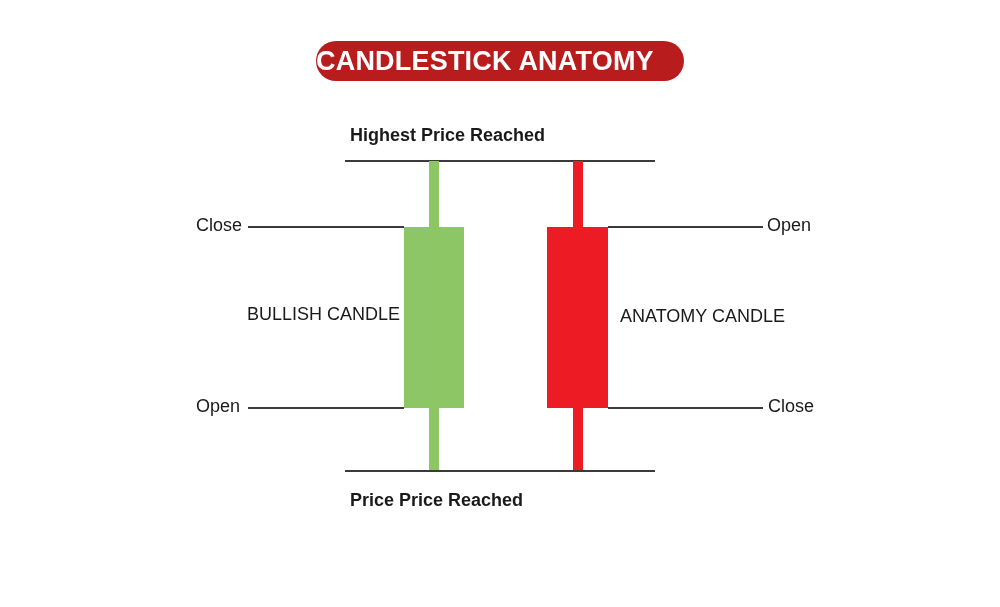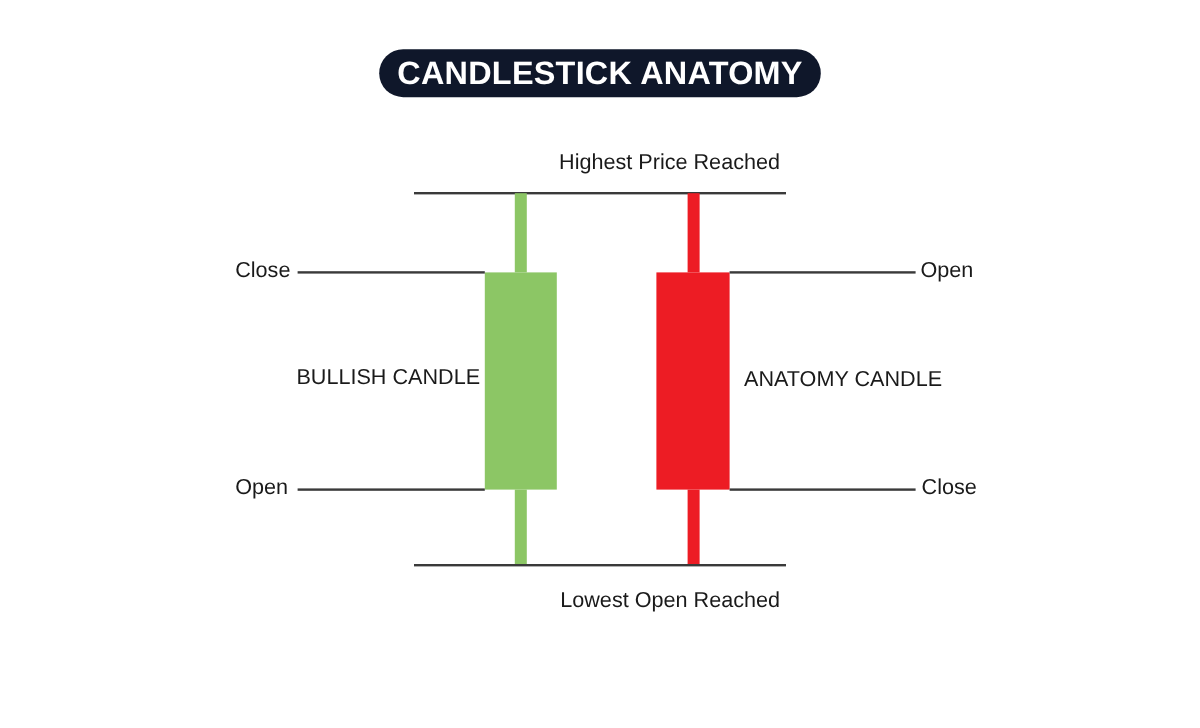--- a/index.html
+++ b/index.html
@@ -1,24 +1,24 @@
 <!DOCTYPE html>
 <html><head>
 <meta charset="utf-8">
 <style>
   html, body { margin: 0; padding: 0; background: #ffffff; }
   body { width: 1000px; height: 607px; position: relative; overflow: hidden;
          font-family: "Liberation Sans", "DejaVu Sans", sans-serif; color: #1a1a1a; }
   .abs { position: absolute; }
-  .title-pill { left: 316px; top: 41px; width: 368px; height: 40px; background: #0f172a;
-                border-radius: 20px; display: flex; align-items: center; justify-content: center; }
+  .title-pill { left: 316px; top: 41px; width: 368px; height: 40px; background: #b91c1c;
+                border-radius: 20px; display: flex; align-items: center; justify-content: flex-start; }
   .title-pill span { color: #ffffff; font-weight: bold; font-size: 27px; letter-spacing: 0.2px; }
   .hline { height: 1.5px; background: #3a3a3a; }
   .label { font-size: 18px; white-space: nowrap; line-height: 20px; }
-  .center-label { width: 300px; text-align: right; }
+  .center-label { width: 300px; text-align: left; font-weight: bold; }
   .wick { width: 10px; }
   .body { }
 </style>
 </head>
 <body>
 
 <div class="abs title-pill">
   <span>CANDLESTICK ANATOMY</span>
 </div>
 
@@ -39,13 +39,13 @@
 <div class="abs label" style="left:196px; top:396px;">Open</div>
 <div class="abs hline" style="left:248px; top:407px; width:156px;"></div>
 
 <div class="abs hline" style="left:608px; top:226px; width:155px;"></div>
 <div class="abs label" style="left:767px; top:215px;">Open</div>
 <div class="abs label" style="left:620px; top:306px;">ANATOMY CANDLE</div>
 <div class="abs hline" style="left:608px; top:407px; width:155px;"></div>
 <div class="abs label" style="left:768px; top:396px;">Close</div>
 
 <div class="abs hline" style="left:345px; top:470px; width:310px;"></div>
-<div class="abs label center-label" style="left:350px; top:490px;">Lowest Open Reached</div>
+<div class="abs label center-label" style="left:350px; top:490px;">Price Price Reached</div>
 
 </body></html>

